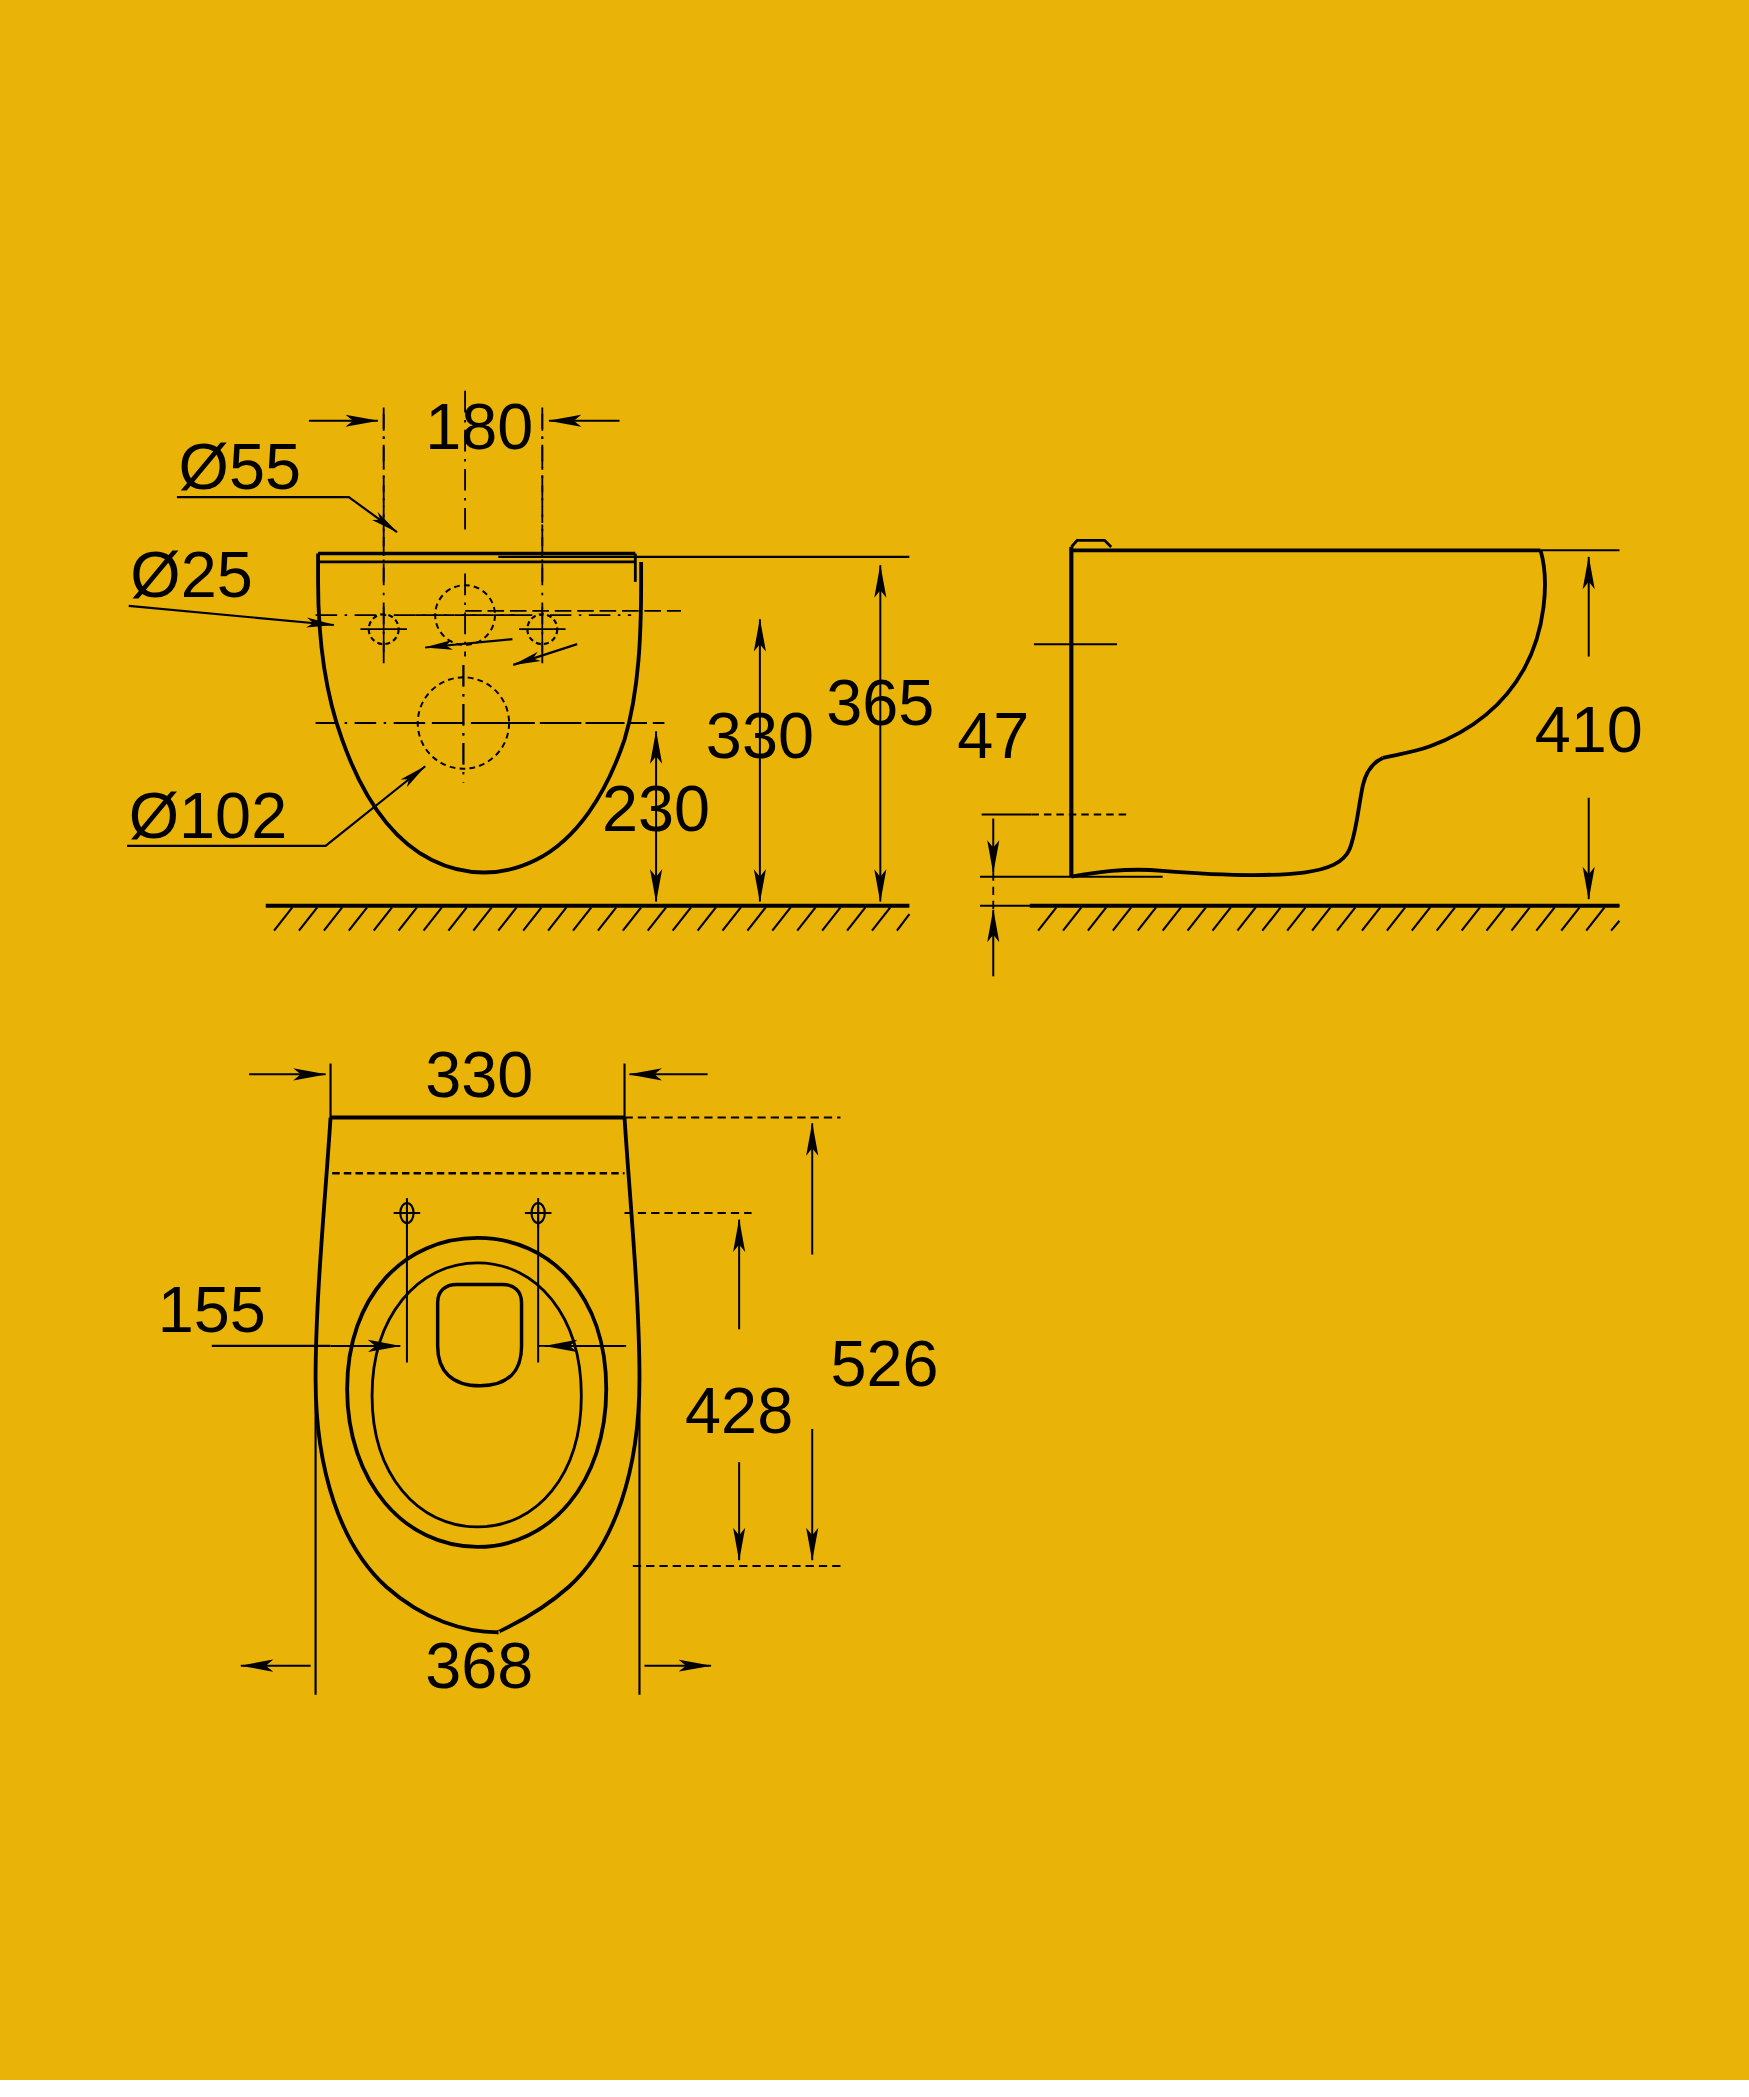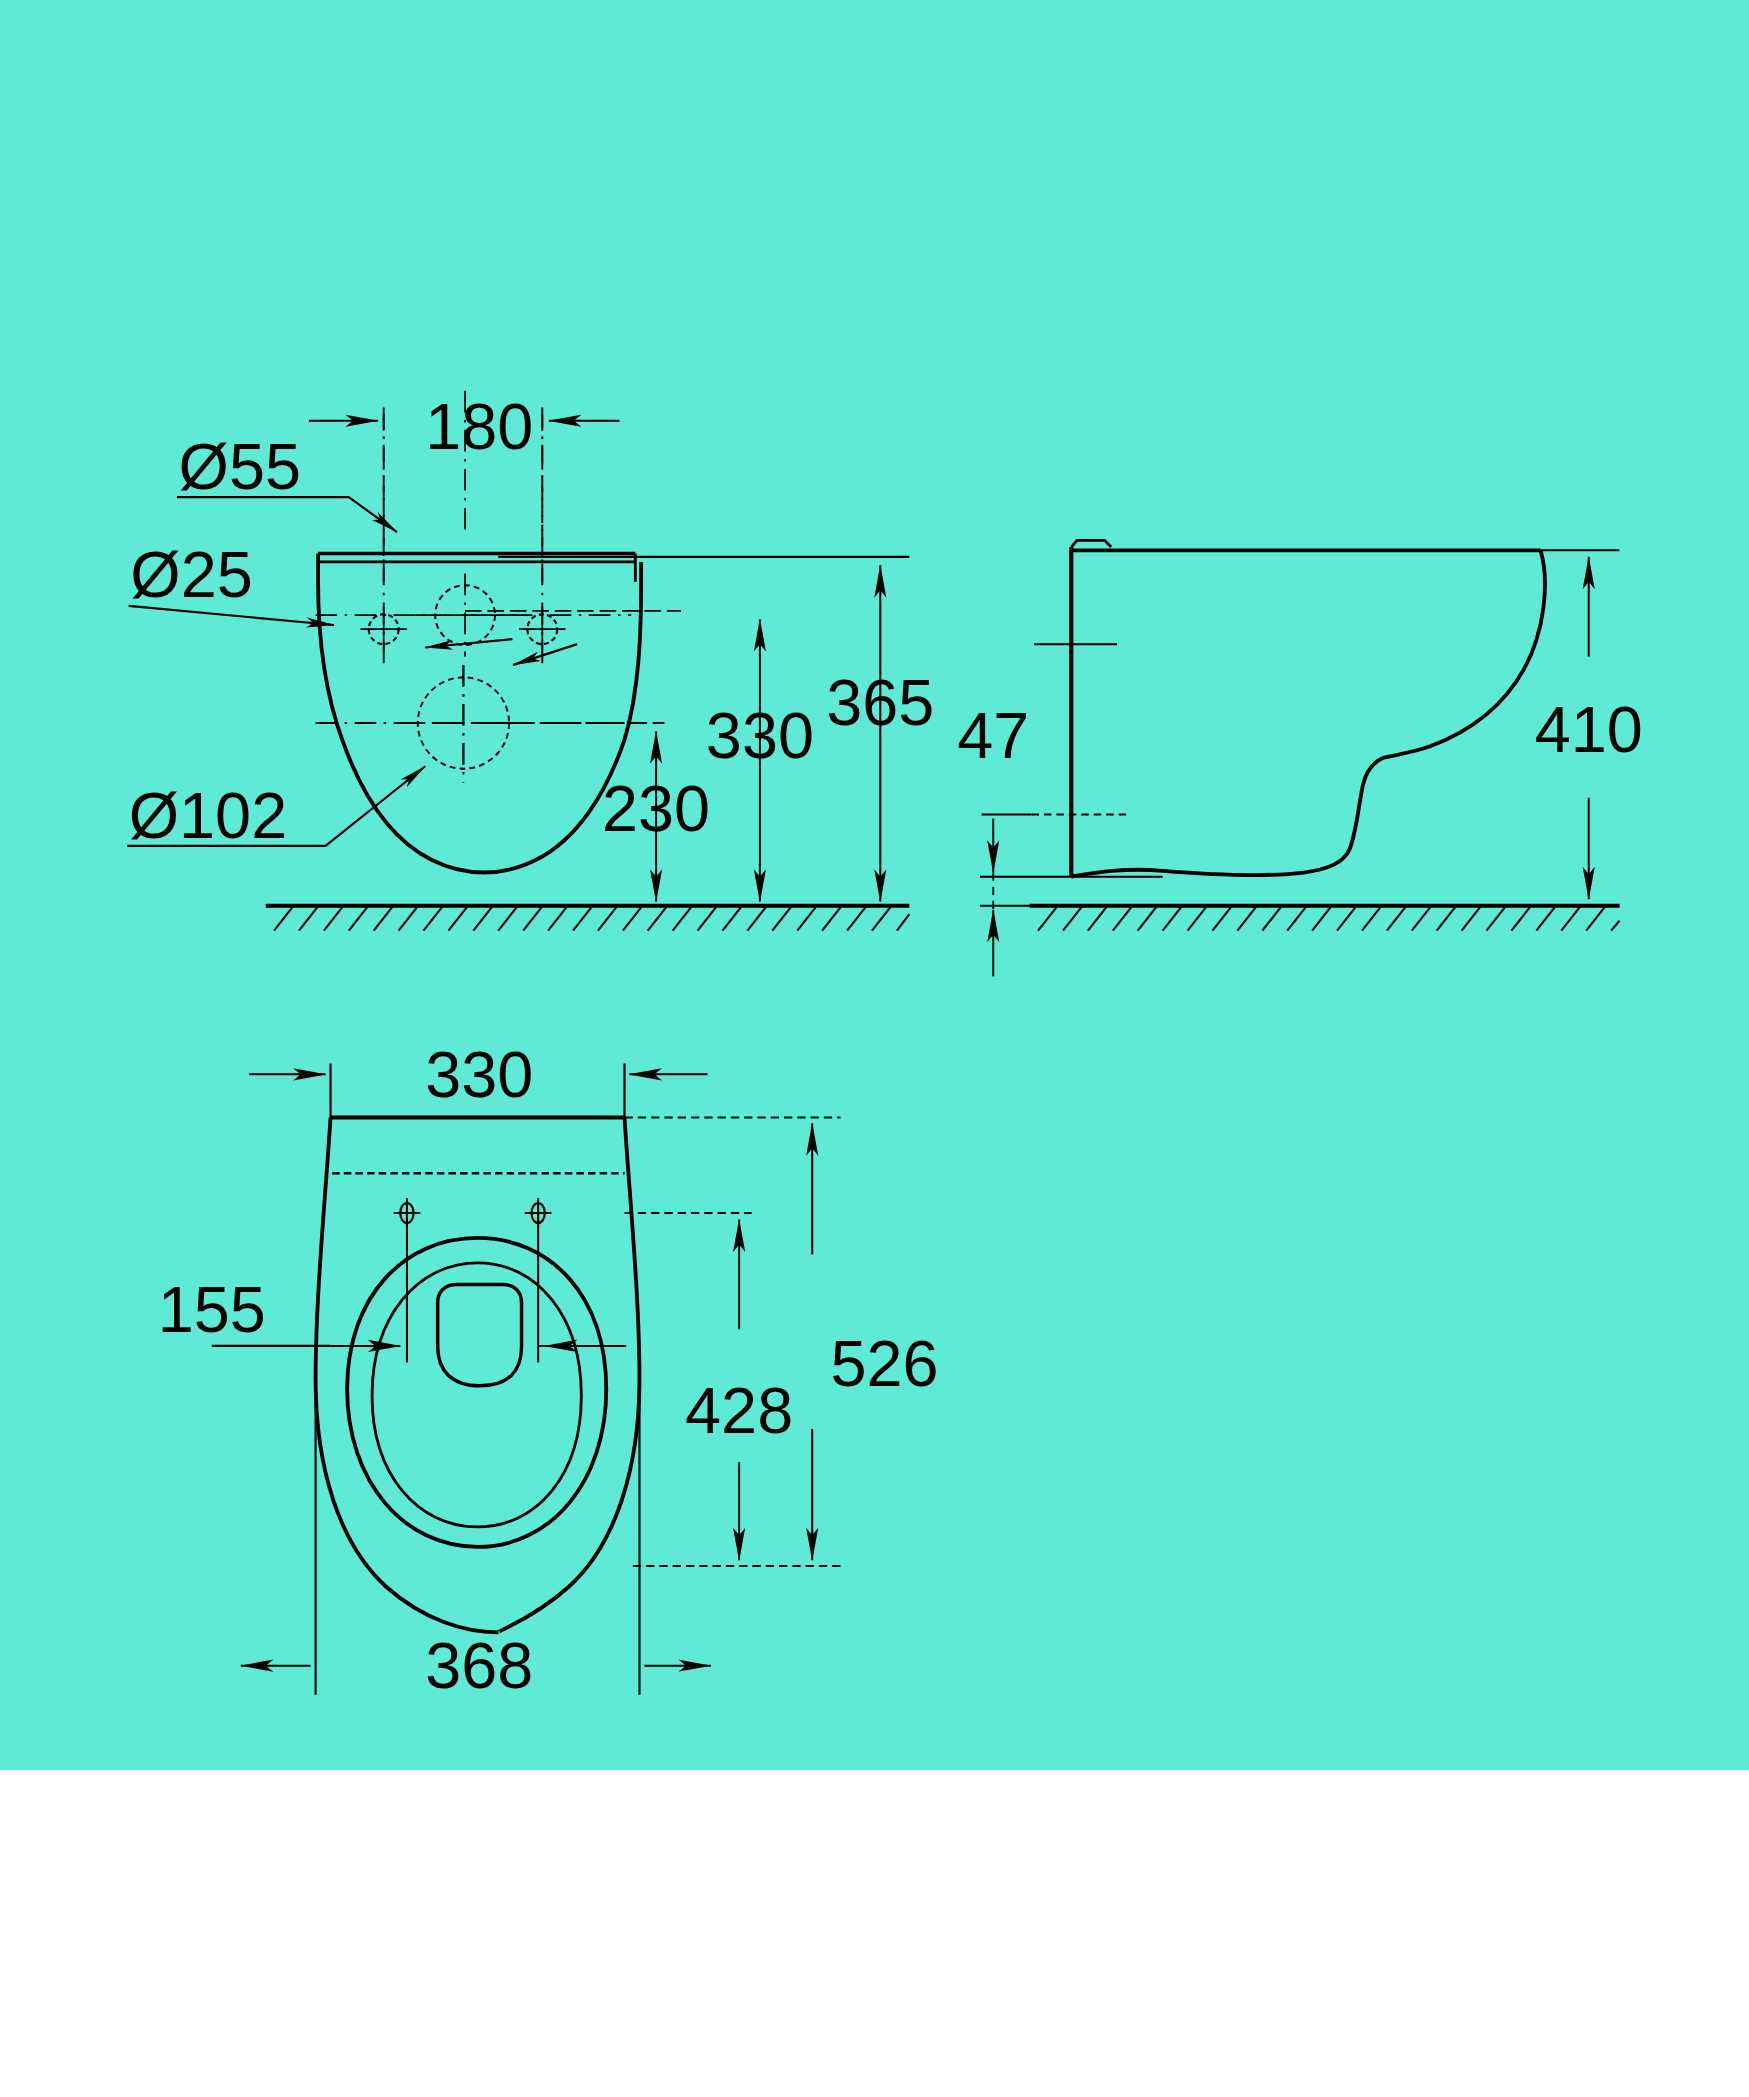--- a/index.html
+++ b/index.html
@@ -6,22 +6,22 @@
     margin: 0;
     padding: 0;
     background: #ffffff;
   }
   body {
     font-family: "Liberation Sans", sans-serif;
   }
   #sheet {
     position: relative;
     width: 1749px;
-    height: 1770px;
-    background: #5eead4;
+    height: 2080px;
+    background: #eab308;
     overflow: hidden;
   }
   #drawing {
     position: absolute;
     left: 0;
     top: 0;
     width: 1749px;
     height: 2098px;
     display: block;
   }

